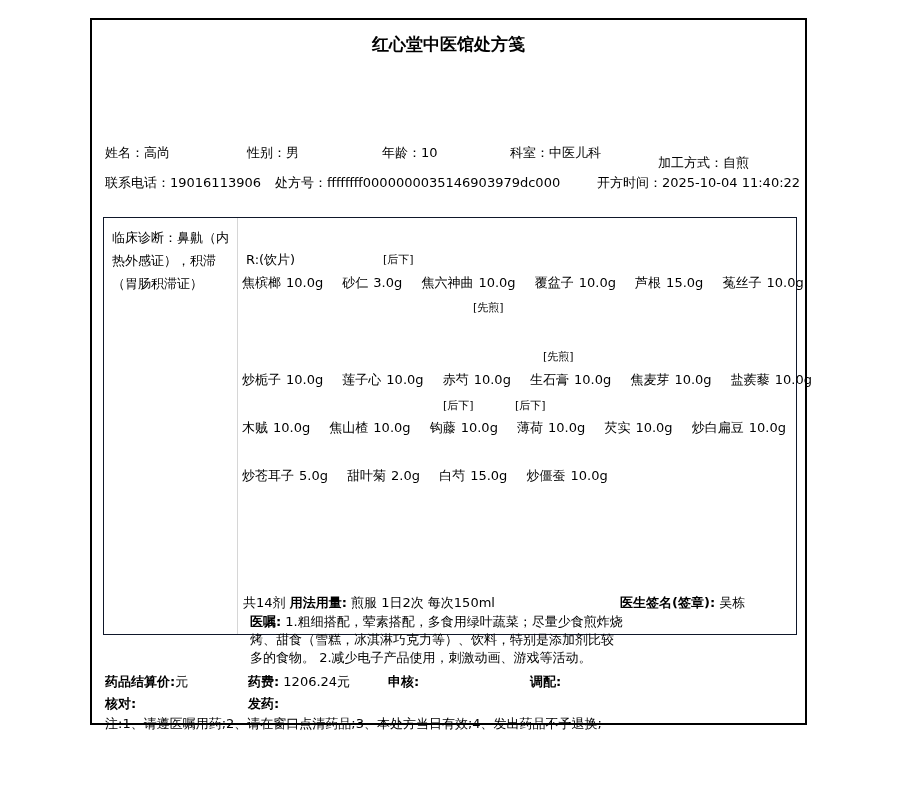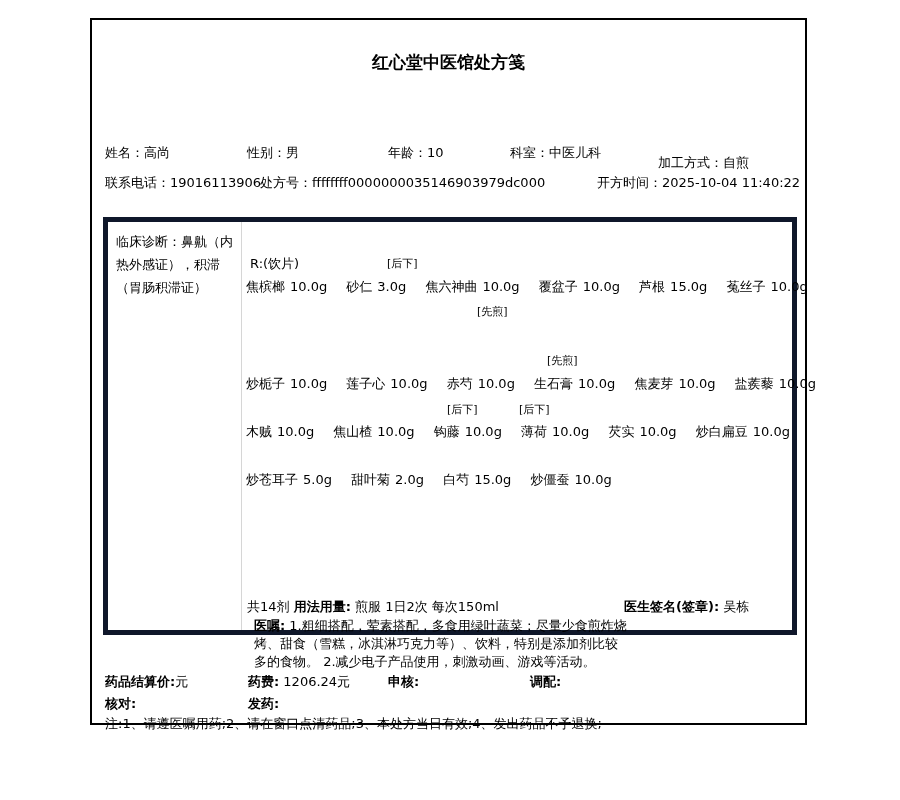--- a/index.html
+++ b/index.html
@@ -8,26 +8,26 @@
     background:#ffffff; color:#000000;
     font-family:"DejaVu Sans","Liberation Sans",sans-serif;
     font-size:13px;
   }
   .sheet {
     position:absolute; left:90px; top:18px; width:717px; height:707px;
     border:2px solid #000000; box-sizing:border-box; background:#ffffff;
   }
   .title {
     position:absolute; top:13px; left:0; width:100%;
-    text-align:center; font-size:17px; font-weight:bold;margin-top:18px;
+    text-align:center; font-size:17px; font-weight:bold;
   }
   .abs { position:absolute; white-space:nowrap;margin-top:25px; }
   .inner-box {
     position:absolute; left:11px; top:197px; width:694px; height:418px;
-    border:5px solid #0f172a; box-sizing:border-box; display:flex;
+    border:1px solid #0f172a; box-sizing:border-box; display:flex;
   }
   .diag-cell {
     width:134px; box-sizing:border-box; border-right:1px solid #d6d6d6;
     padding:9px 8px; line-height:1.75;
   }
   .rx-cell { position:relative; flex:1; }
   .ann { position:absolute; font-size:11px; white-space:nowrap; }
   .herb-line { position:absolute; left:4px; white-space:nowrap; }
   .herb { display:inline-block; margin-right:15px; }
   .dose { margin-left:5px; }
@@ -37,28 +37,28 @@
 </head>
 <body>
 
 <div class="sheet">
 
   <div class="title">红心堂中医馆处方笺</div>
 
   <div>
     <span class="abs" style="left:13px; top:99px"><span>姓名：</span><span>高尚</span></span>
     <span class="abs" style="left:155px; top:99px"><span>性别：</span><span>男</span></span>
-    <span class="abs" style="left:296px; top:99px"><span>年龄：</span><span>10</span></span>
+    <span class="abs" style="left:290px; top:99px"><span>年龄：</span><span>10</span></span>
     <span class="abs" style="left:418px; top:99px"><span>科室：</span><span>中医儿科</span></span>
     <span class="abs" style="left:566px; top:109px"><span>加工方式：</span><span>自煎</span></span>
   </div>
 
   <div>
     <span class="abs" style="left:13px; top:129px"><span>联系电话：</span><span>19016113906</span></span>
-    <span class="abs" style="left:168px; top:129px"><span>处方号：</span><span>ffffffff0000000035146903979dc000</span></span>
+    <span class="abs" style="left:183px; top:129px"><span>处方号：</span><span>ffffffff0000000035146903979dc000</span></span>
     <span class="abs" style="left:505px; top:129px"><span>开方时间：</span><span>2025-10-04 11:40:22</span></span>
   </div>
 
   <div class="inner-box">
 
     <div class="diag-cell">
       <span>临床诊断：</span><span>鼻鼽（内热外感证），积滞（胃肠积滞证）</span>
     </div>
 
     <div class="rx-cell">

